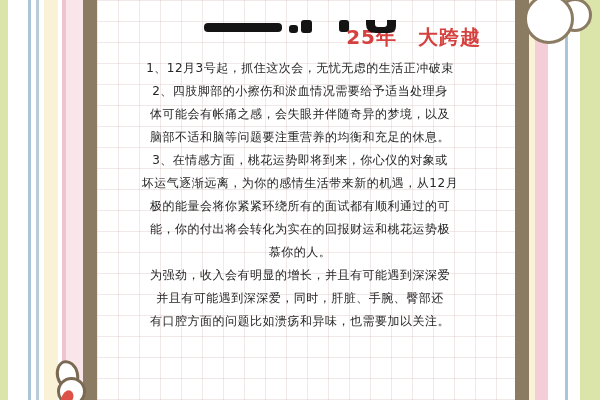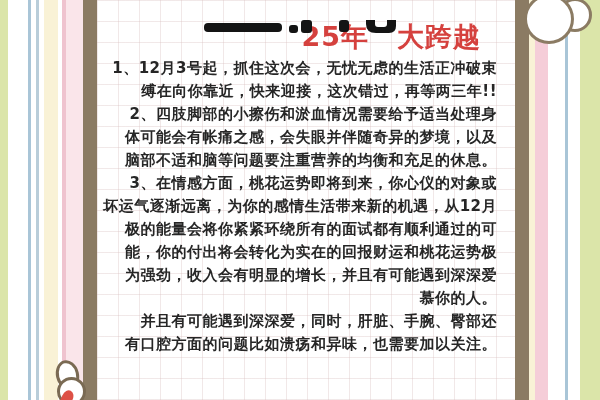--- a/index.html
+++ b/index.html
@@ -32,28 +32,28 @@
     border-right:14px solid #8b7b63;
     padding:0 6px;box-sizing:content-box;
   }
   .card-inner{position:relative;width:394px;height:400px;}
   
   .title-frag{position:absolute;left:98px;top:0;width:210px;height:16px;}
   
   .subtitle{
     margin-top:20px;height:34px;line-height:34px;
     text-align:right;padding-right:16px;
-    color:#d5413e;font-size:27px;font-weight:700;letter-spacing:1px;
+    color:#d5413e;font-size:20px;font-weight:700;letter-spacing:1px;
     white-space:nowrap;
   }
   
   .body-lines{margin-top:3px;}
   .line{
-    height:23px;line-height:23px;text-align:right;
-    font-size:15px;font-weight:700;color:#262626;
+    height:23px;line-height:23px;text-align:center;
+    font-size:12px;font-weight:400;color:#262626;
     letter-spacing:.5px;white-space:nowrap;
   }
   
   .cloud-big{
     position:absolute;left:421px;top:-26px;width:44px;height:44px;
     background:#fff;border:3px solid #8b7b63;border-radius:50%;z-index:5;
   }
   .cloud-small{
     position:absolute;left:455px;top:-22px;width:28px;height:28px;
     background:#fff;border:3px solid #8b7b63;border-radius:50%;z-index:4;
@@ -99,30 +99,29 @@
           <rect x="100" y="0" width="11" height="13" rx="3"></rect>
           <rect x="138" y="0" width="10" height="12" rx="3"></rect>
           <path d="M165 0 v4 q0 9 10 9 h13 q7 0 7 -7 v-6 h-9 v4 q0 3 -3 3 h-6 q-3 0 -3 -3 v-4 z"></path>
         </g>
       </svg>
 
       <div class="subtitle">25年　大跨越</div>
 
       <div class="body-lines">
         <div class="line">1、12月3号起，抓住这次会，无忧无虑的生活正冲破束</div>
-        <div class="line">缚在向你靠近，快来迎接，这次错过，再等两三年!!</div>
         <div class="line">2、四肢脚部的小擦伤和淤血情况需要给予适当处理身</div>
         <div class="line">体可能会有帐痛之感，会失眼并伴随奇异的梦境，以及</div>
         <div class="line">脑部不适和脑等问题要注重营养的均衡和充足的休息。</div>
         <div class="line">3、在情感方面，桃花运势即将到来，你心仪的对象或</div>
         <div class="line">坏运气逐渐远离，为你的感情生活带来新的机遇，从12月</div>
         <div class="line">极的能量会将你紧紧环绕所有的面试都有顺利通过的可</div>
         <div class="line">能，你的付出将会转化为实在的回报财运和桃花运势极</div>
+        <div class="line">慕你的人。</div>
         <div class="line">为强劲，收入会有明显的增长，并且有可能遇到深深爱</div>
-        <div class="line">慕你的人。</div>
         <div class="line">并且有可能遇到深深爱，同时，肝脏、手腕、臀部还</div>
         <div class="line">有口腔方面的问题比如溃疡和异味，也需要加以关注。</div>
       </div>
 
       <div class="cloud-big"></div>
       <div class="cloud-small"></div>
     </div>
   </div>
 
   <div class="figure">

